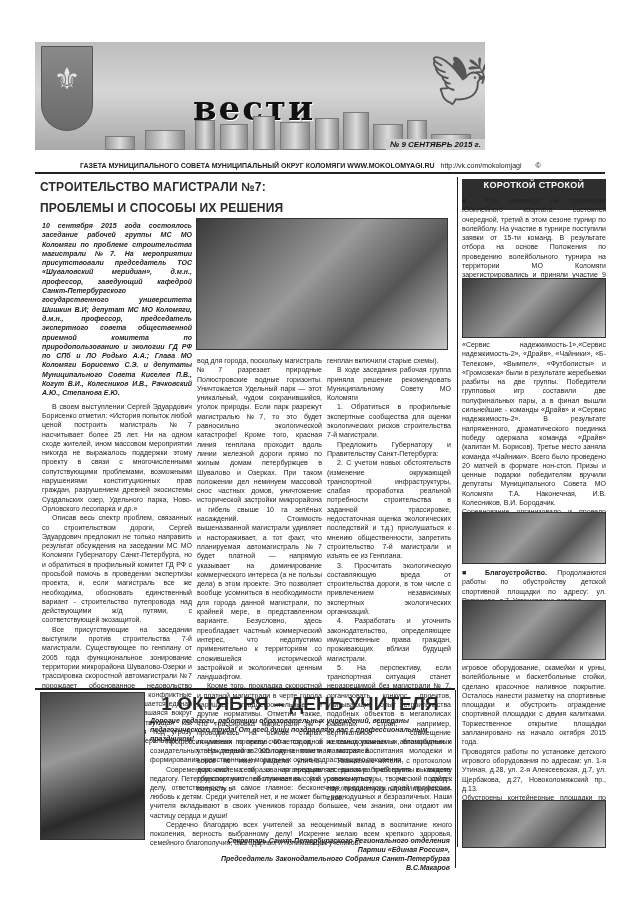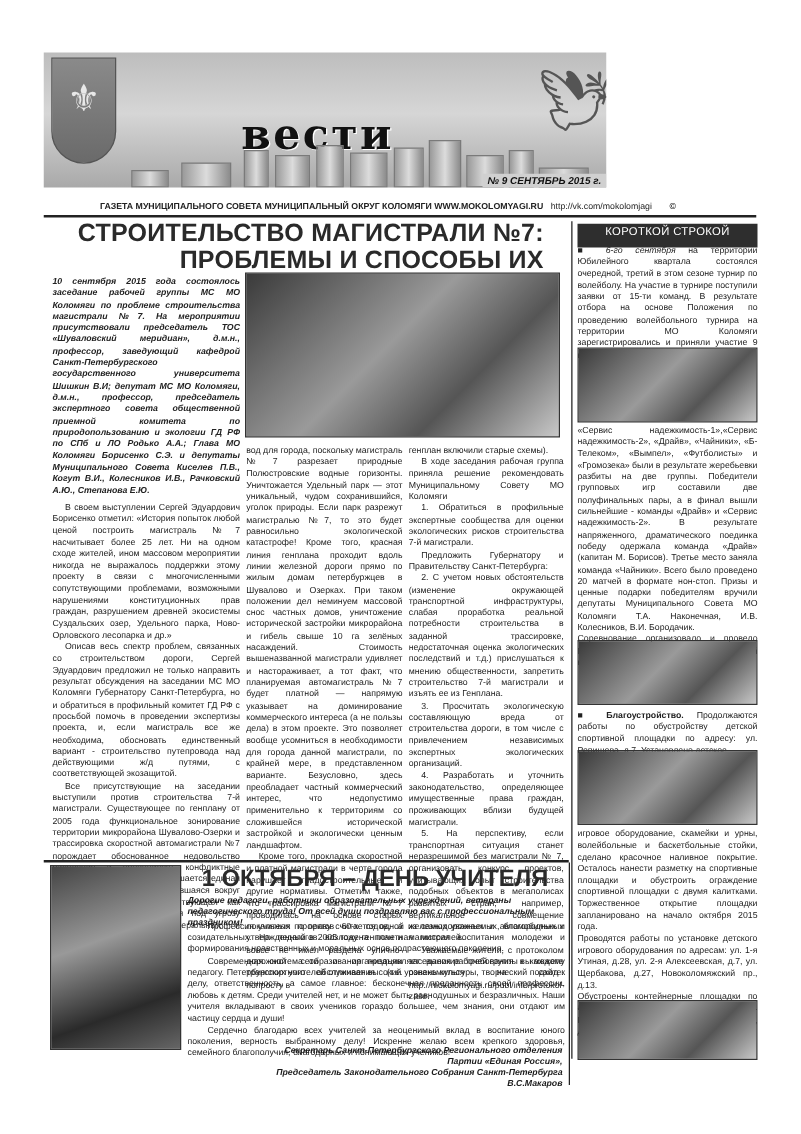--- a/index.html
+++ b/index.html
@@ -21,33 +21,33 @@
   .skyline { position: absolute; left: 0; right: 0; bottom: 0; height: 40px; }
   .skyline span { position: absolute; bottom: 0; background: linear-gradient(90deg,#9a9a9a,#dcdcdc,#8c8c8c); border: 1px solid #7a7a7a; }
   .issue { position: absolute; right: 0; bottom: 0; font-size: 8px; font-weight: bold; font-style: italic; color: #111;
     background: #d0d0d0; padding: 1px 4px; margin-top: 48px; }
 
   .gazette-line { position: absolute; left: 80px; top: 162px; width: 500px; font-size: 7px; font-weight: bold; color: #222; white-space: nowrap; }
   .gazette-line .url { font-weight: normal; margin-left: 6px; }
   .gazette-line .vk { margin-left: 14px; }
   .rule { position: absolute; left: 35px; width: 570px; height: 2px; background: #222; }
 
-  .headline { position: absolute; left: 40px; top: 177px; width: 395px; text-align: right; font-weight: bold;
-    font-size: 20px; line-height: 21px; color: #2a2a2a; letter-spacing: 0.2px; }
+  .headline { position: absolute; left: 40px; top: 177px; width: 395px; text-align: left; font-weight: bold;
+    font-size: 12px; line-height: 21px; color: #2a2a2a; letter-spacing: 0.2px; }
 
   .col { position: absolute; font-size: 7px; line-height: 9.3px; text-align: justify; color: #222; }
   .col p { text-indent: 10px; }
   .lead { font-weight: bold; font-style: italic; text-indent: 0 !important; margin-bottom: 4px; }
 
   .photo { position: absolute; background: linear-gradient(135deg,#3a3a3a,#9a9a9a 45%,#555 70%,#c8c8c8); border: 1px solid #333; }
 
   .vrule { position: absolute; width: 1px; background: #222; }
 
-  .sidebar-head { position: absolute; left: 462px; top: 179px; width: 144px; height: 19px; background: #2e2e2e;
-    color: #fff; font-size: 9px; font-weight: normal; text-align: center; line-height: 13px; letter-spacing: 0.3px; }
+  .sidebar-head { position: absolute; left: 462px; top: 179px; width: 144px; height: 31px; background: #2e2e2e;
+    color: #fff; font-size: 9px; font-weight: bold; text-align: center; line-height: 13px; letter-spacing: 0.3px; }
 
   .teacher-title { position: absolute; left: 150px; top: 693px; width: 300px; text-align: center; font-size: 19px; font-weight: bold; color: #2a2a2a; }
   .teacher-intro { position: absolute; left: 150px; top: 716px; width: 302px; font-size: 7px; line-height: 9px; font-weight: bold; font-style: italic; }
   .teacher-body { position: absolute; left: 150px; top: 737px; width: 302px; font-size: 7px; line-height: 9.2px; text-align: justify; }
   .teacher-body p { text-indent: 16px; }
   .signature { position: absolute; left: 150px; top: 836px; width: 300px; text-align: right; font-size: 7px; line-height: 9px; font-weight: bold; font-style: italic; }
 </style>
 </head>
 <body>
 

